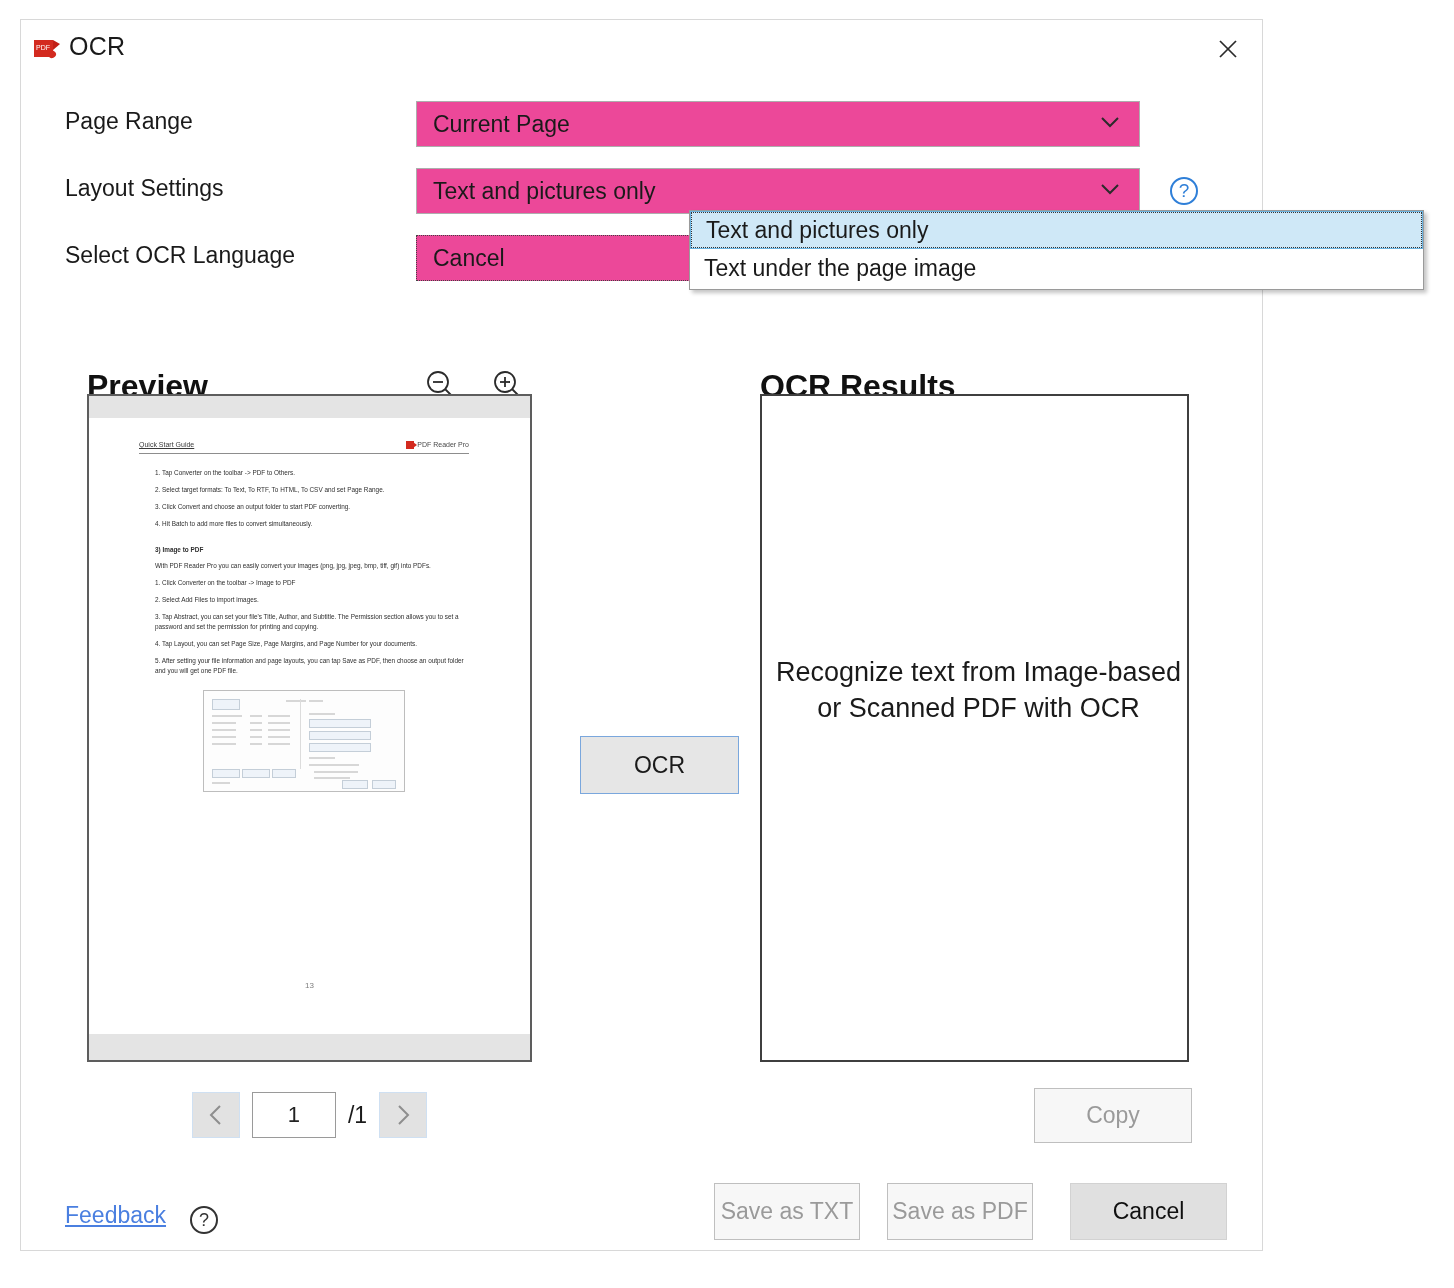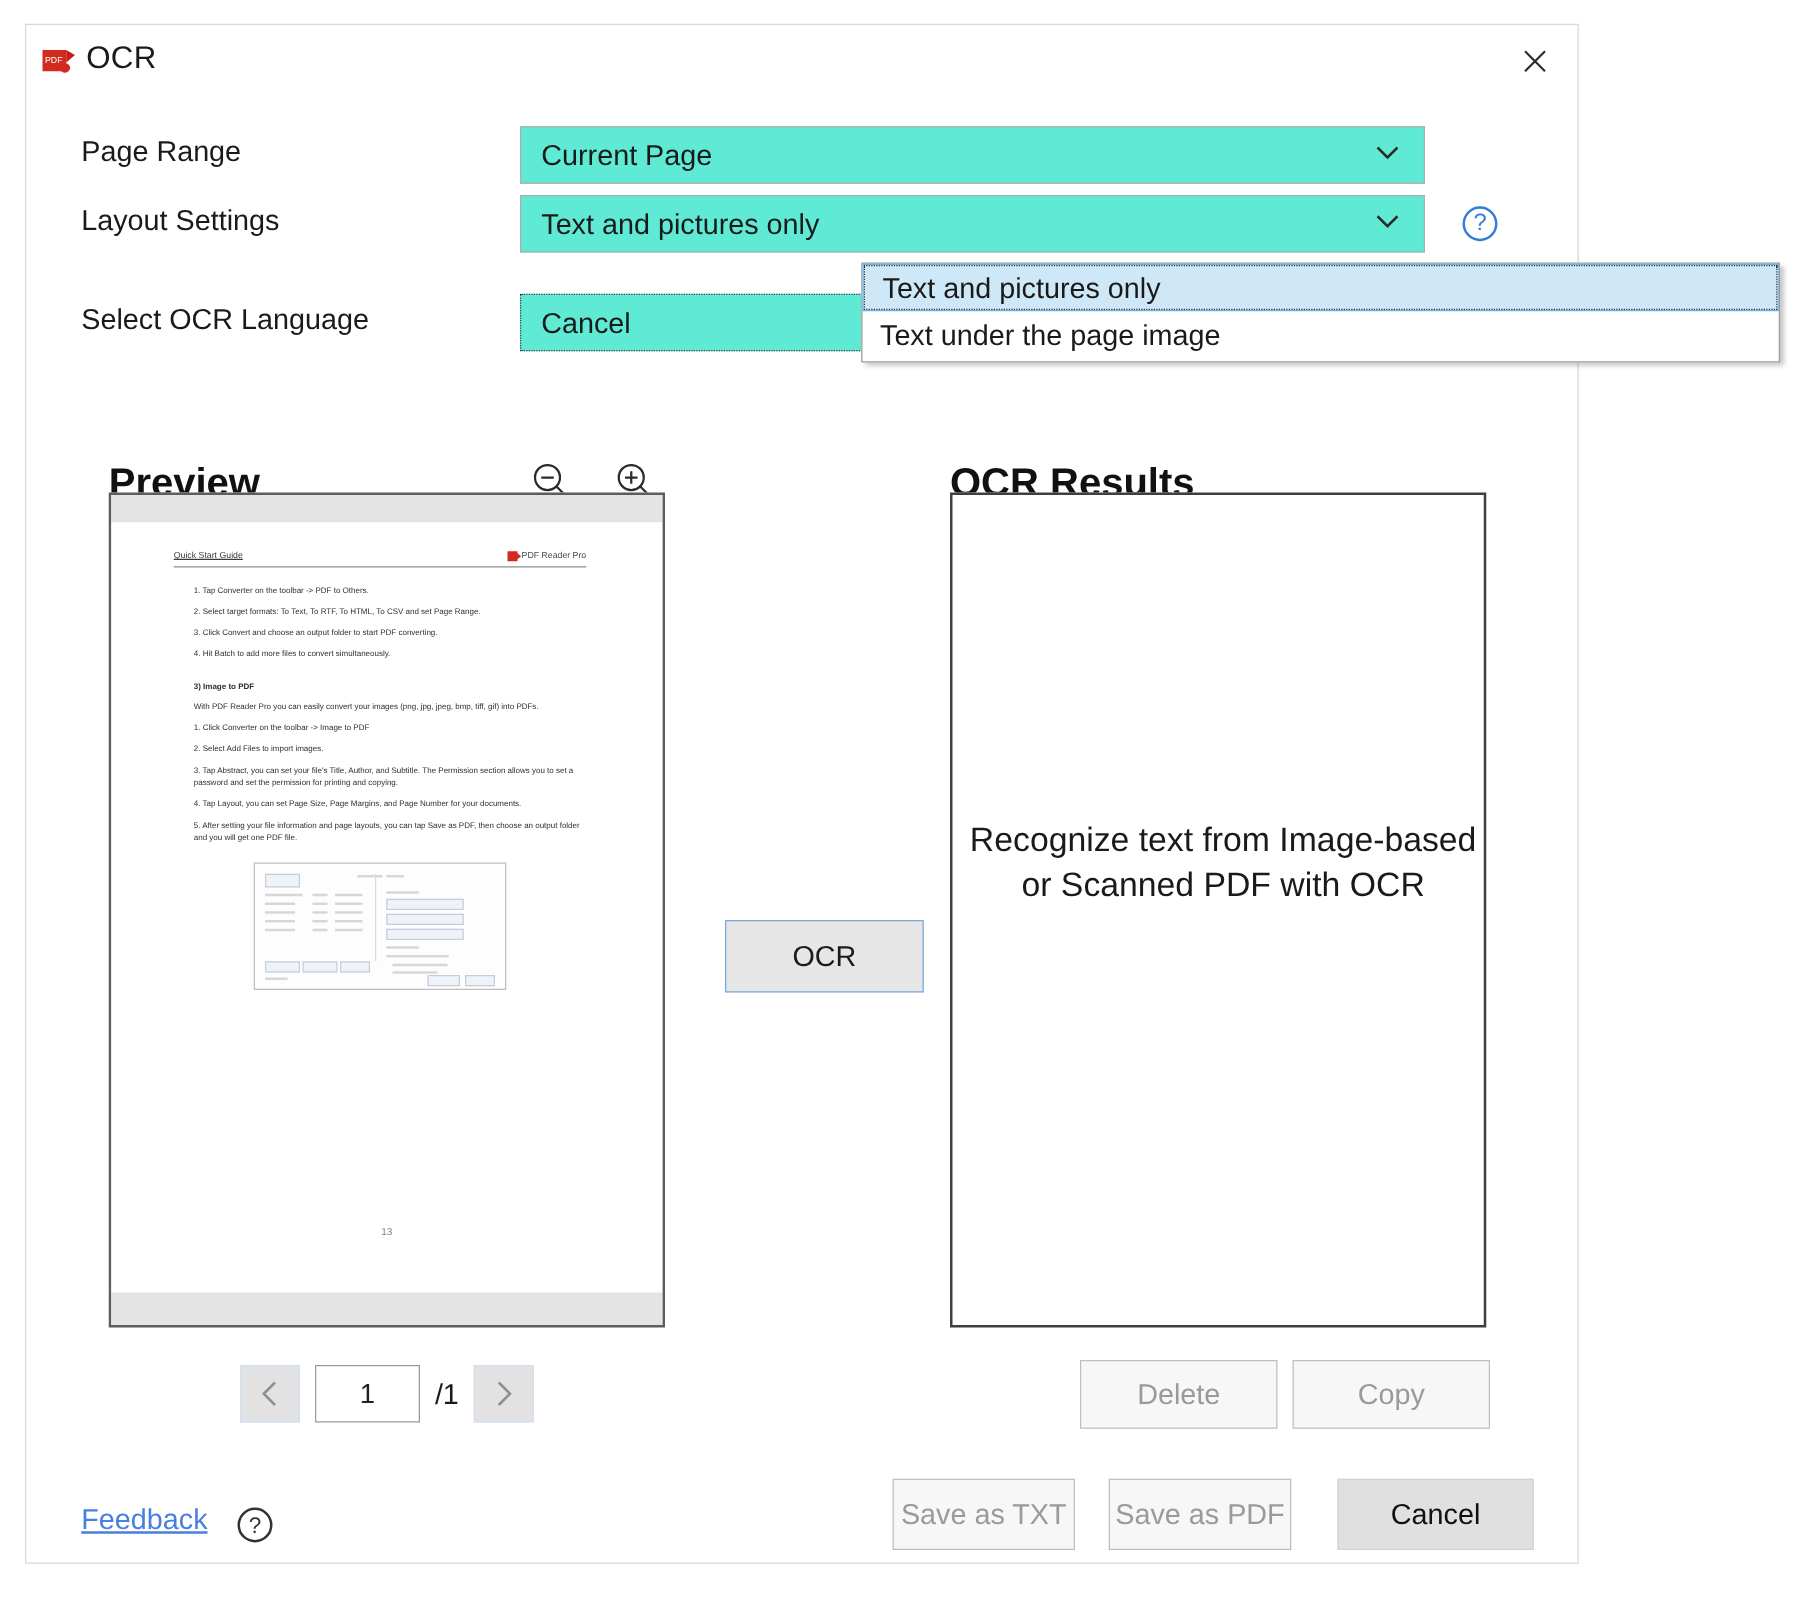--- a/index.html
+++ b/index.html
@@ -82,21 +82,21 @@
     font-size: 23px;
     color: #1a1a1a;
   }
 
   .field {
     position: absolute;
     left: 395px;
     top: 0;
     width: 724px;
     height: 46px;
-    background: #5eead4;
+    background: #ec4899;
     border: 1px solid #adadad;
     box-sizing: border-box;
   }
 
   .field.dotted {
     border: 1px dotted #444444;
   }
 
   .field-value {
     position: absolute;
@@ -472,21 +472,21 @@
       <div class="field">
         <span class="field-value">Current Page</span>
         <span class="chev">
           <svg width="22" height="14" viewBox="0 0 22 14">
             <polyline points="3,3 11,11 19,3" fill="none" stroke="#2b2b2b" stroke-width="2"></polyline>
           </svg>
         </span>
       </div>
     </div>
 
-    <div class="form-row" style="top:136px;">
+    <div class="form-row" style="top:148px;">
       <span class="form-label">Layout Settings</span>
       <div class="field">
         <span class="field-value">Text and pictures only</span>
         <span class="chev">
           <svg width="22" height="14" viewBox="0 0 22 14">
             <polyline points="3,3 11,11 19,3" fill="none" stroke="#2b2b2b" stroke-width="2"></polyline>
           </svg>
         </span>
       </div>
       <div class="help-circle" style="left:1149px; top:9px;">?</div>
@@ -596,21 +596,20 @@
       </div>
     </div>
 
     <div class="ocr-btn">OCR</div>
 
     <div class="section-title" style="left:739px; top:348px;">OCR Results</div>
     <div class="results-frame">
       <div class="results-text">Recognize text from Image-based or Scanned PDF with OCR</div>
     </div>
 
-    <div class="btn disabled" style="left:843px; top:1068px; width:158px; height:55px;">Delete</div>
     <div class="btn disabled" style="left:1013px; top:1068px; width:158px; height:55px;">Copy</div>
 
     <div class="feedback-link">Feedback</div>
     <div class="feedback-q">?</div>
 
     <div class="btn disabled" style="left:866px; top:1163px; width:146px; height:57px;">Save as PDF</div>
     <div class="btn disabled" style="left:693px; top:1163px; width:146px; height:57px;">Save as TXT</div>
     <div class="btn primary" style="left:1039px; top:1163px; width:157px; height:57px;">Cancel</div>
 
   </div>

